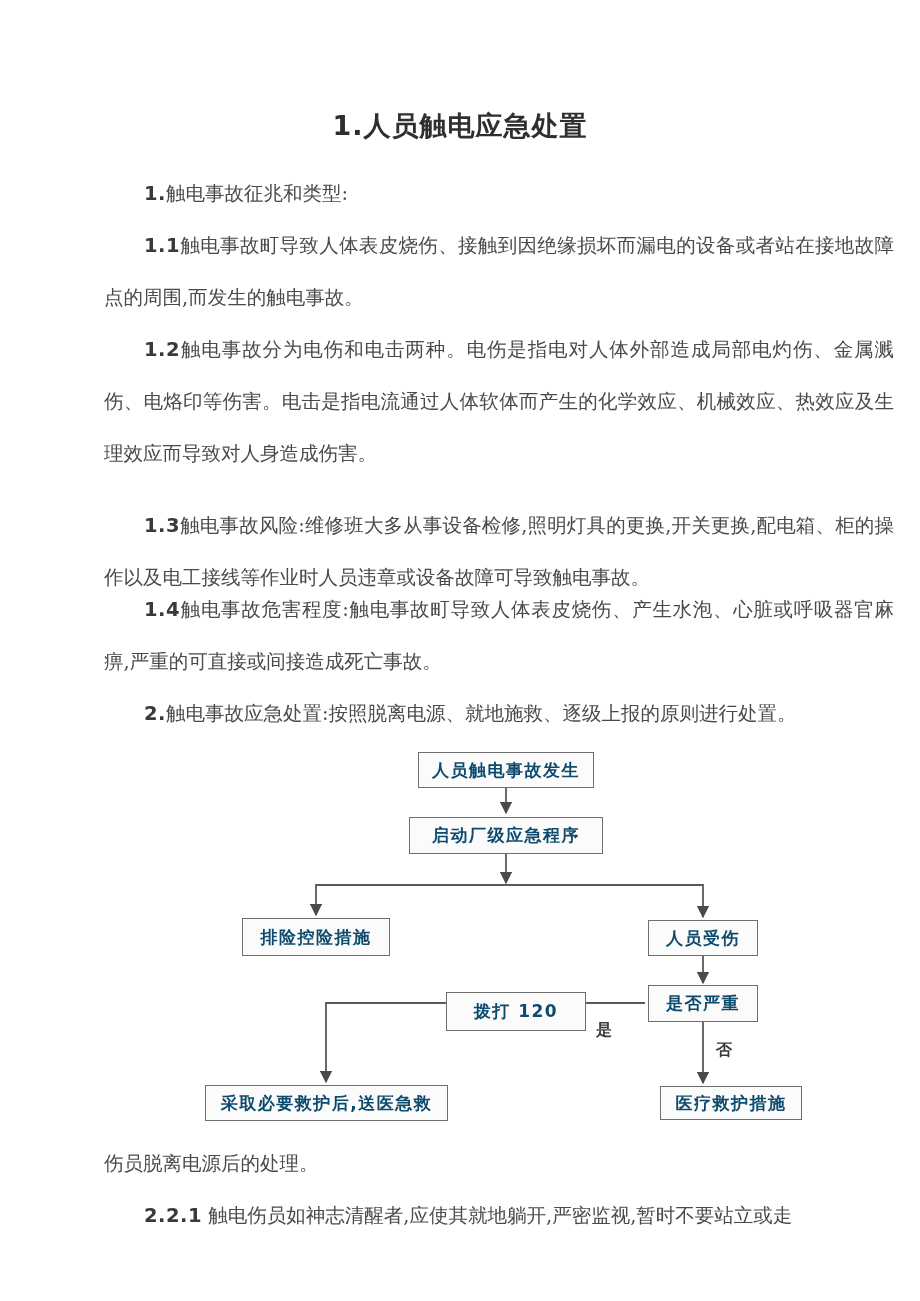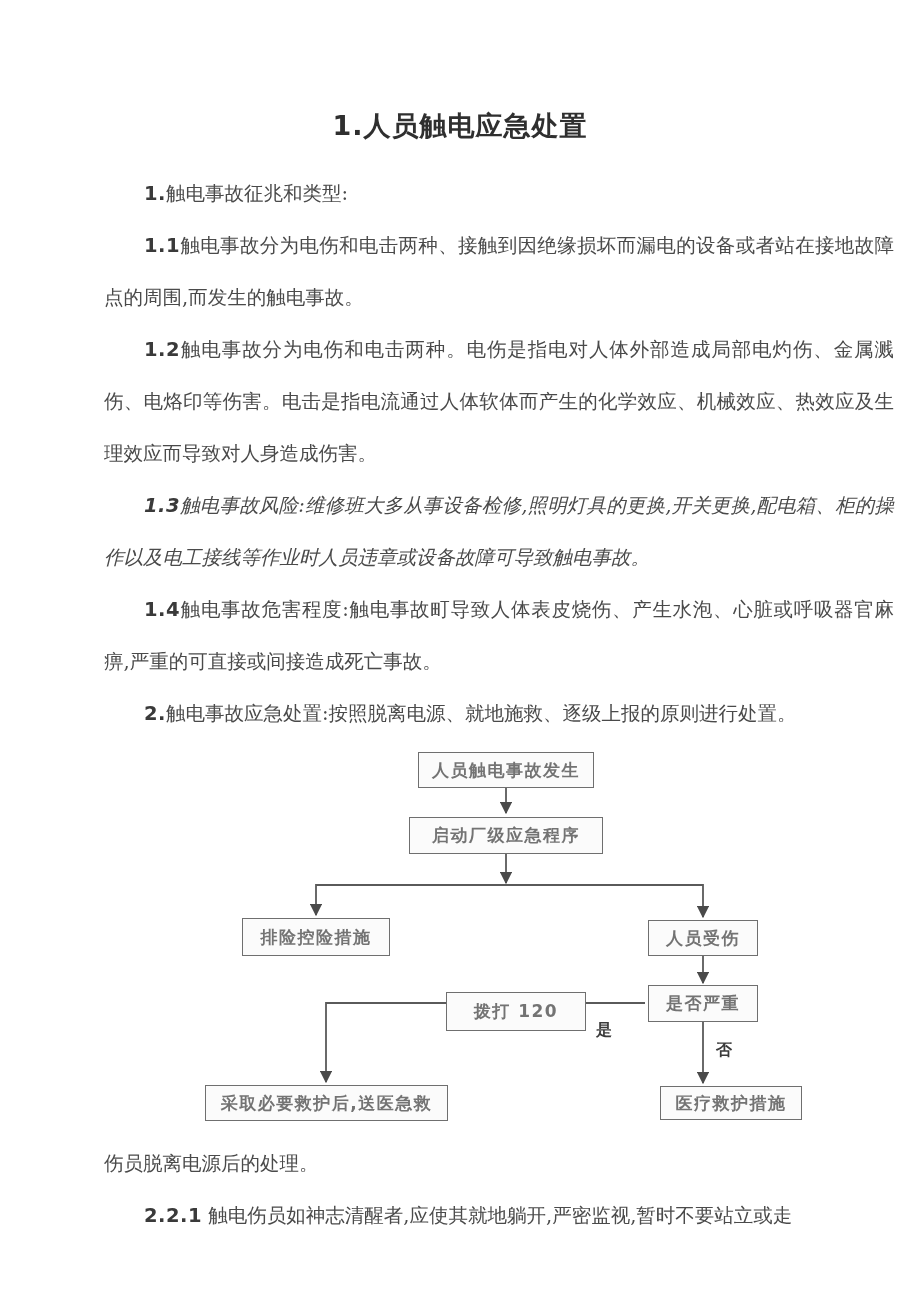--- a/index.html
+++ b/index.html
@@ -70,21 +70,21 @@
     position: absolute;
     box-sizing: border-box;
     border: 1.3px solid #6f6f6f;
     background: #fbfbfb;
     display: flex;
     align-items: center;
     justify-content: center;
     font-family: "DejaVu Sans", "Liberation Sans", sans-serif;
     font-weight: bold;
     font-size: 17px;
-    color: #737373;
+    color: #0c4a6e;
     letter-spacing: 1.5px;
     white-space: nowrap;
   }
   .edge-label {
     position: absolute;
     font-family: "DejaVu Sans", "Liberation Sans", sans-serif;
     font-weight: bold;
     font-size: 16px;
     color: #3a3a3a;
   }
@@ -94,28 +94,28 @@
 
 <div id="page">
 
   <div class="doc-title">1.人员触电应急处置</div>
 
   <div class="body-block indent" style="top:168px;">
     <span class="lead">1.</span><span>触电事故征兆和类型:</span>
   </div>
 
   <div class="body-block indent" style="top:220px;">
-    <span class="lead">1.1</span><span>触电事故分为电伤和电击两种、接触到因绝缘损坏而漏电的设备或者站在接地故障点的周围,而发生的触电事故。</span>
+    <span class="lead">1.1</span><span>触电事故町导致人体表皮烧伤、接触到因绝缘损坏而漏电的设备或者站在接地故障点的周围,而发生的触电事故。</span>
   </div>
 
   <div class="body-block indent" style="top:324px;">
     <span class="lead">1.2</span><span>触电事故分为电伤和电击两种。电伤是指电对人体外部造成局部电灼伤、金属溅伤、电烙印等伤害。电击是指电流通过人体软体而产生的化学效应、机械效应、热效应及生理效应而导致对人身造成伤害。</span>
   </div>
 
-  <div class="body-block indent" style="top:480px;font-style:italic;">
+  <div class="body-block indent" style="top:500px;">
     <span class="lead">1.3</span><span>触电事故风险:维修班大多从事设备检修,照明灯具的更换,开关更换,配电箱、柜的操作以及电工接线等作业时人员违章或设备故障可导致触电事故。</span>
   </div>
 
   <div class="body-block indent" style="top:584px;">
     <span class="lead">1.4</span><span>触电事故危害程度:触电事故町导致人体表皮烧伤、产生水泡、心脏或呼吸器官麻痹,严重的可直接或间接造成死亡事故。</span>
   </div>
 
   <div class="body-block indent" style="top:688px;">
     <span class="lead">2.</span><span>触电事故应急处置:按照脱离电源、就地施救、逐级上报的原则进行处置。</span>
   </div>

